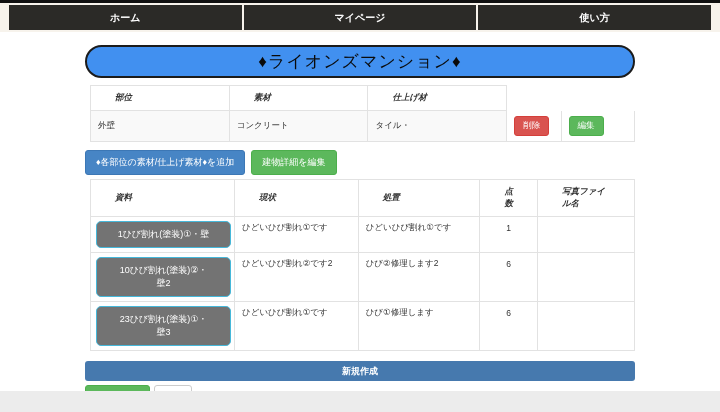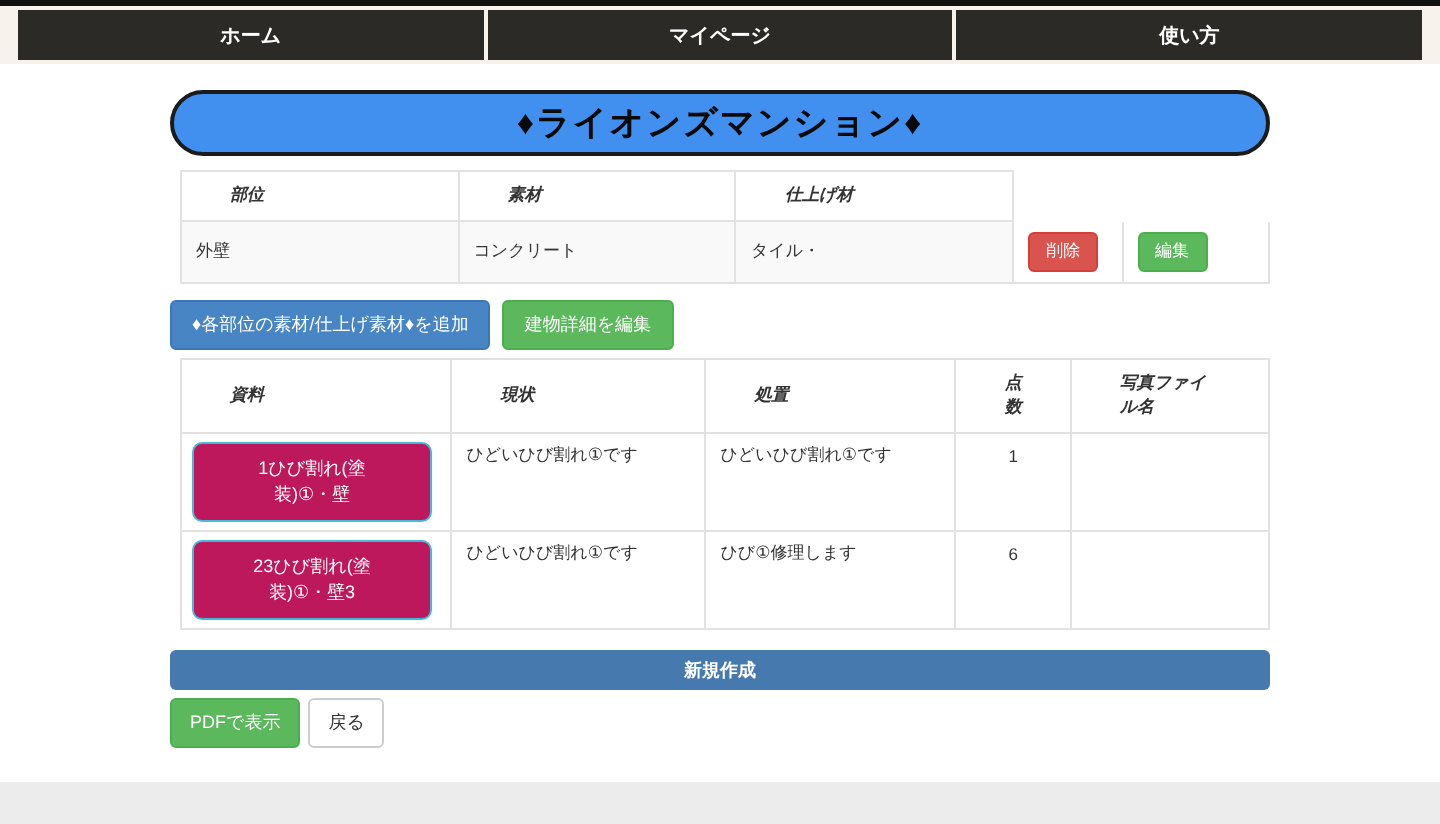--- a/index.html
+++ b/index.html
@@ -19,21 +19,21 @@
     display:flex; align-items:center; justify-content:center;
     font-size:10px; font-weight:bold; cursor:pointer;
   }
   
   .page { width:720px; background:#fff; }
   .container { width:550px; margin:0 auto; }
   .banner {
     height:33px; margin-top:13px;
     background:#4190f0; border:2px solid #1b1b1b; border-radius:17px;
     display:flex; align-items:center; justify-content:center;
-    font-size:17px; font-weight:bold; color:#0a0a0a;
+    font-size:17px; font-weight:normal; color:#0a0a0a;
     letter-spacing:1px;
   }
   
   table {
     border-collapse:collapse; width:545px; margin-left:5px;
     font-size:8.5px; color:#333;
   }
   th, td { border:1px solid #e2e2e2; text-align:left; vertical-align:middle; }
   th { padding:6px 24px; font-weight:bold;font-style:italic; }
   td { padding:5px 7px; }
@@ -49,22 +49,22 @@
   .btn-danger  { background:#d9534f; border-color:#d43f3a; }
   .btn-success { background:#5cb85c; border-color:#4cae4c; }
   .btn-primary { background:#4785c5; border-color:#3c77b5; }
   .action-row { margin-top:8px; display:flex; gap:6px; }
   .action-row .btn { padding:5px 10px; font-size:9px; }
 
   .tbl-content { margin-top:4px; }
   .tbl-content td { height:33px; vertical-align:top; }
   .tbl-content td.doc-cell { padding:4px 3px 4px 5px; vertical-align:middle; }
   .btn-doc {
-    width:120px; padding:6px 20px; font-size:9px;
-    background:#be185d; border:1px solid #46b8da; border-radius:5px;
+    width:135px; padding:6px 20px; font-size:9px;
+    background:#737373; border:1px solid #46b8da; border-radius:5px;
     color:#fff; cursor:pointer; font-family:inherit;
   }
   td.points-cell { text-align:center; vertical-align:top; padding-top:6px; }
   
   .create-bar {
     width:550px; height:20px; margin-top:10px;
     background:#4679ae; border-radius:3px;
     display:flex; align-items:center; justify-content:center;
     color:#fff; font-size:9px; font-weight:bold; cursor:pointer;
   }
@@ -149,20 +149,29 @@
           <td class="doc-cell">
             <button class="btn-doc">1ひび割れ(塗装)①・壁</button>
           </td>
           <td>ひどいひび割れ①です</td>
           <td>ひどいひび割れ①です</td>
           <td class="points-cell">1</td>
           <td></td>
         </tr>
         <tr>
           <td class="doc-cell">
+            <button class="btn-doc">10ひび割れ(塗装)②・壁2</button>
+          </td>
+          <td>ひどいひび割れ②です2</td>
+          <td>ひび②修理します2</td>
+          <td class="points-cell">6</td>
+          <td></td>
+        </tr>
+        <tr>
+          <td class="doc-cell">
             <button class="btn-doc">23ひび割れ(塗装)①・壁3</button>
           </td>
           <td>ひどいひび割れ①です</td>
           <td>ひび①修理します</td>
           <td class="points-cell">6</td>
           <td></td>
         </tr>
       </tbody>
     </table>
 

